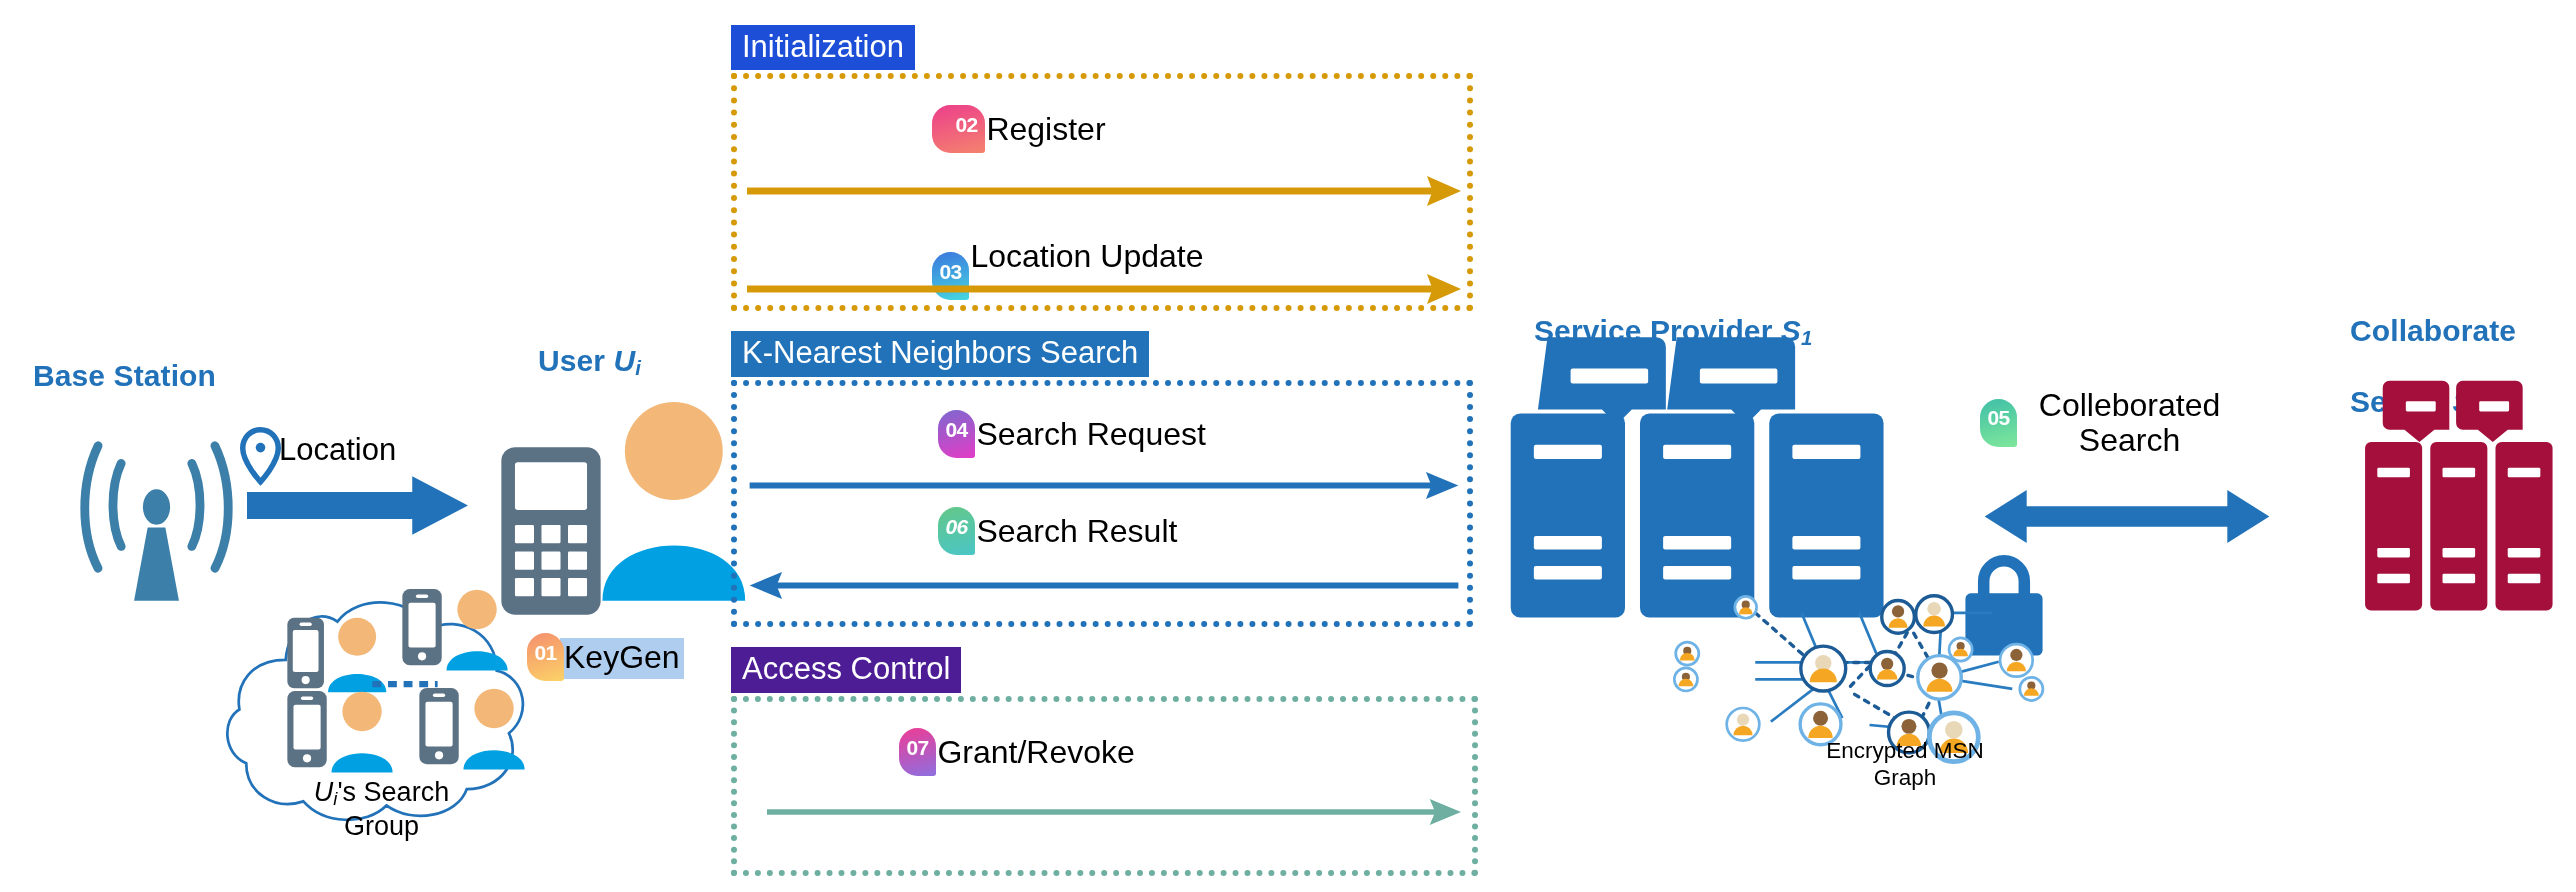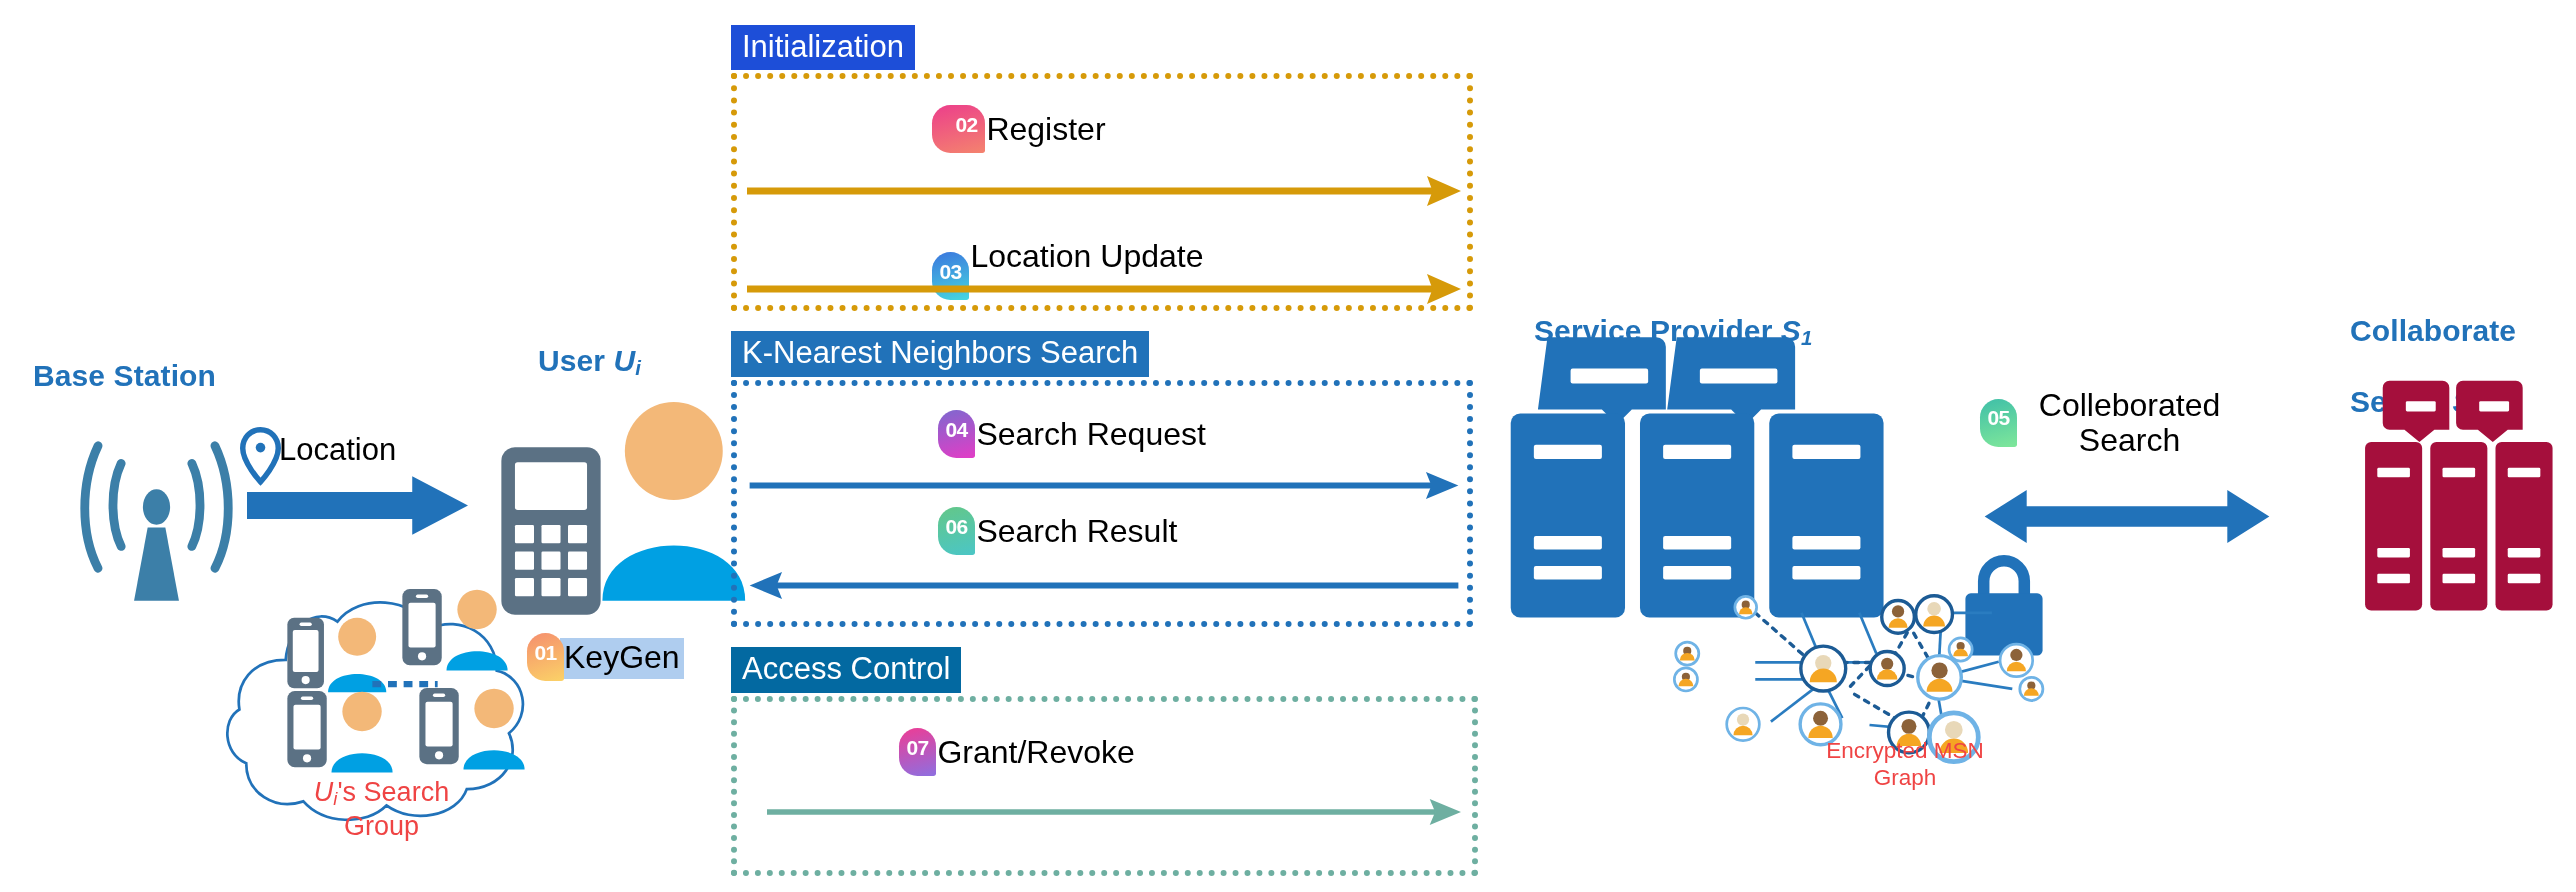--- a/index.html
+++ b/index.html
@@ -38,21 +38,21 @@
   }
   .step-label{
     font-size:32px;color:#000;line-height:1;margin-left:1.4px;white-space:nowrap;
   }
 
   
   .arrow{position:absolute;}
 
   
   .plain{position:absolute;color:#000;font-size:31px;line-height:1.08;white-space:nowrap;}
-  .small-cap{position:absolute;color:#ef4444;font-size:22.5px;line-height:1.2;text-align:center;}
+  .small-cap{position:absolute;color:#000000;font-size:22.5px;line-height:1.2;text-align:center;}
   .keygen-hl{background:#AFCDEF;padding:1.4px 4.1px 4.1px 4.1px;}
   .ital{font-style:italic;}
 </style>
 </head>
 <body>
 
 
 
 
 <div class="ent-title" style="left:33px;top:325px;">
@@ -224,32 +224,32 @@
     <span>04</span>
   </div>
   <div class="step-label">Search Request</div>
 </div>
 <svg class="arrow" style="left:747px;top:472px;" width="714" height="27" viewBox="0 0 1050 40">
   <line x1="0" y1="20" x2="1012" y2="20" stroke="#2172B9" stroke-width="9"></line>
   <path d="M1050 20 L1002 0 L1010 20 L1002 40 Z" fill="#2172B9"></path>
 </svg>
 
 <div class="step-row" style="left:938px;top:507px;">
-  <div class="pin" style="background:linear-gradient(165deg,#63C788 0%,#4BC6C6 100%);">
+  <div class="pin" style="background:linear-gradient(165deg,#63C788 0%,#4BC6C6 100%);font-style:italic;">
     <span>06</span>
   </div>
   <div class="step-label">Search Result</div>
 </div>
 <svg class="arrow" style="left:747px;top:572px;" width="714" height="27" viewBox="0 0 1050 40">
   <line x1="38" y1="20" x2="1050" y2="20" stroke="#2172B9" stroke-width="9"></line>
   <path d="M0 20 L48 0 L40 20 L48 40 Z" fill="#2172B9"></path>
 </svg>
 
 
-<div class="sec-head" style="left:731px;top:647px;background:#0369a1;">
+<div class="sec-head" style="left:731px;top:647px;background:#4c1d95;">
   <span>Access Control</span>
 </div>
 <div class="sec-box" style="left:731px;top:696px;width:747px;height:180px;
             border:6.1px dotted #6EAFA1;box-sizing:border-box;"></div>
 
 <div class="step-row" style="left:899px;top:716px;margin-top:12px;">
   <div class="pin" style="background:linear-gradient(165deg,#EE3C94 0%,#8E6FE0 100%);">
     <span>07</span>
   </div>
   <div class="step-label">Grant/Revoke</div>

